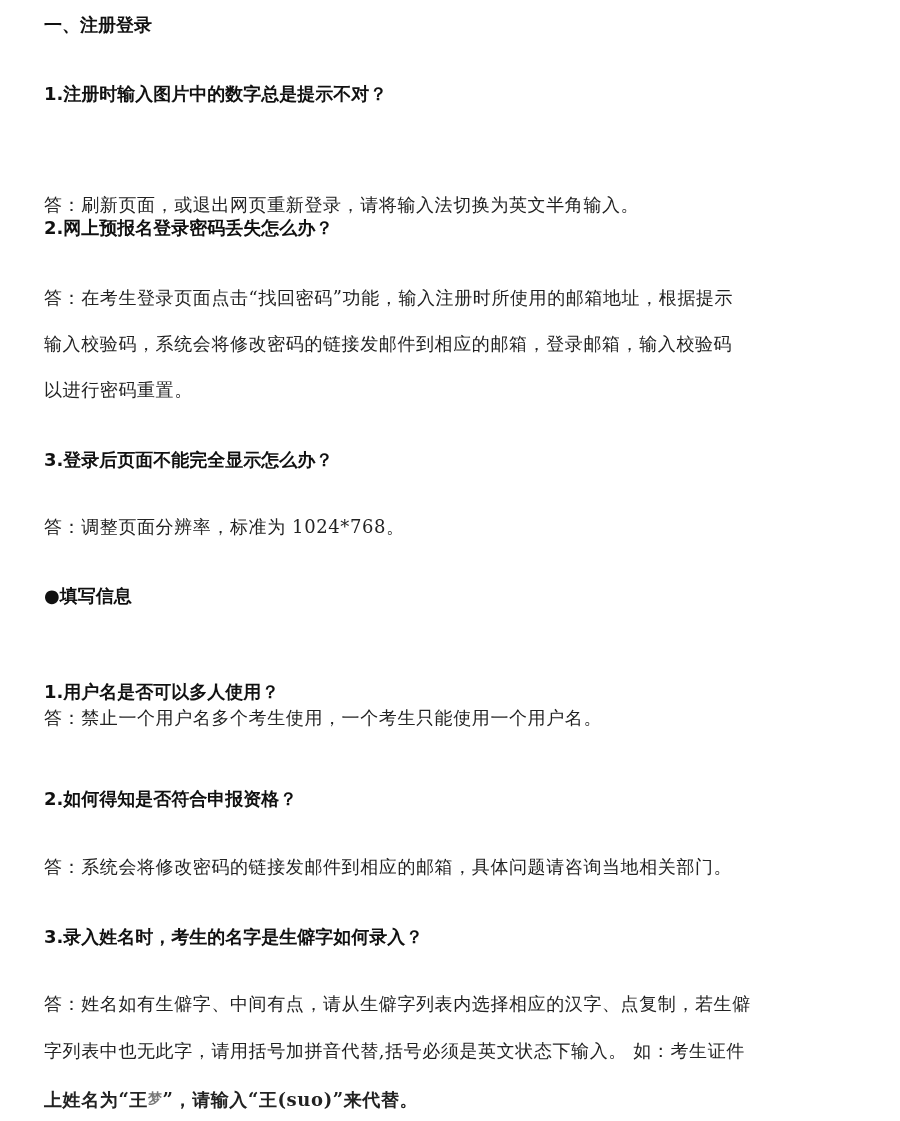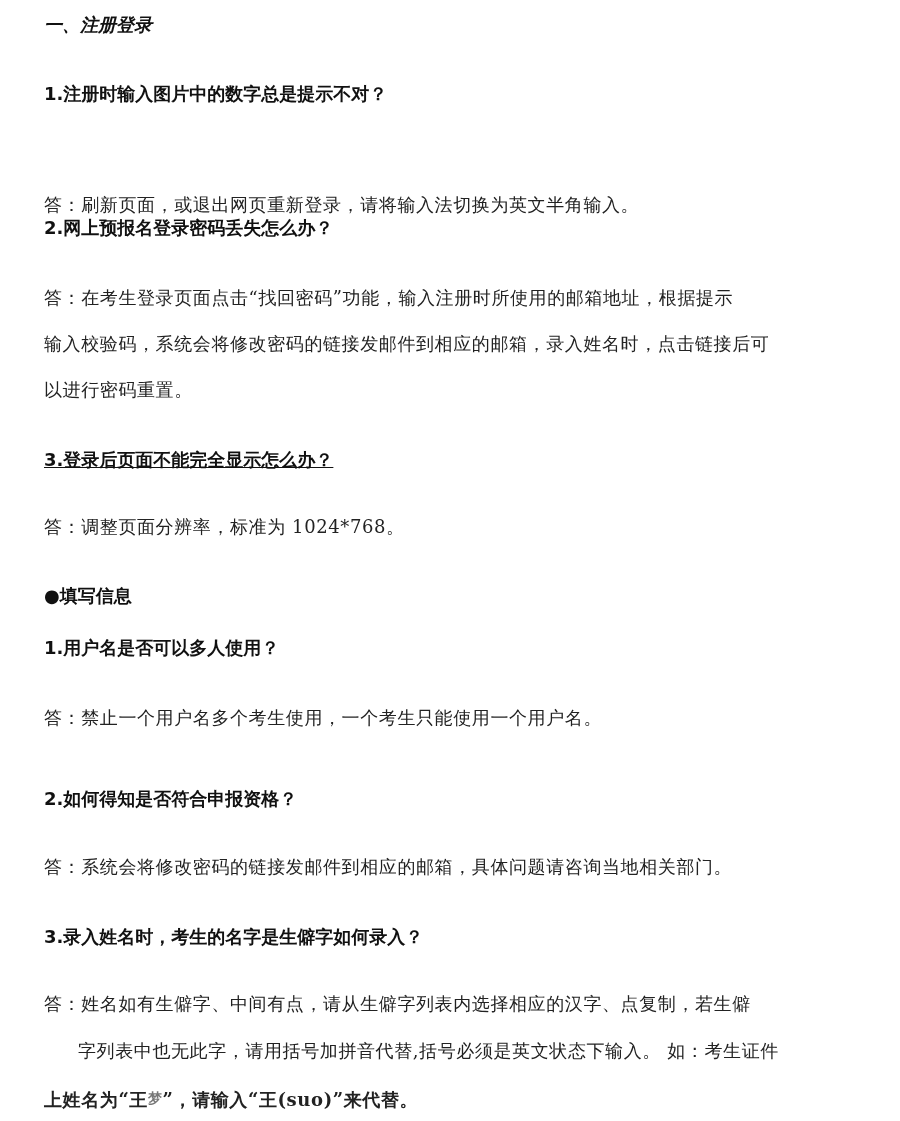--- a/index.html
+++ b/index.html
@@ -35,41 +35,41 @@
       color: #777777;
       font-size: 14px;
       vertical-align: 3px;
     }
   </style>
 </head>
 <body>
 
 <div>
 
-  <div class="line bold" style="top:13px;font-style:italic;">一、注册登录</div>
+  <div class="line bold" style="top:13px;">一、注册登录</div>
 
   <div class="line bold" style="top:82px;">1.注册时输入图片中的数字总是提示不对？</div>
   <div class="line answer" style="top:149px;margin-top:44px;">答：刷新页面，或退出网页重新登录，请将输入法切换为英文半角输入。</div>
 
   <div class="line bold" style="top:216px;">2.网上预报名登录密码丢失怎么办？</div>
   <div class="line answer" style="top:286px;text-align:center;">答：在考生登录页面点击“找回密码”功能，输入注册时所使用的邮箱地址，根据提示</div>
-  <div class="line answer" style="top:332px;">输入校验码，系统会将修改密码的链接发邮件到相应的邮箱，录入姓名时，点击链接后可</div>
+  <div class="line answer" style="top:332px;">输入校验码，系统会将修改密码的链接发邮件到相应的邮箱，登录邮箱，输入校验码</div>
   <div class="line answer" style="top:378px;">以进行密码重置。</div>
 
-  <div class="line bold" style="top:448px;text-decoration:underline;">3.登录后页面不能完全显示怎么办？</div>
+  <div class="line bold" style="top:448px;">3.登录后页面不能完全显示怎么办？</div>
   <div class="line answer" style="top:515px;">答：调整页面分辨率，标准为 1024*768。</div>
 
   <div class="line bold" style="top:584px;">●填写信息</div>
 
-  <div class="line bold" style="top:636px;text-align:center;">1.用户名是否可以多人使用？</div>
+  <div class="line bold" style="top:680px;text-align:center;">1.用户名是否可以多人使用？</div>
   <div class="line answer" style="top:706px;">答：禁止一个用户名多个考生使用，一个考生只能使用一个用户名。</div>
 
   <div class="line bold" style="top:787px;">2.如何得知是否符合申报资格？</div>
   <div class="line answer" style="top:855px;">答：系统会将修改密码的链接发邮件到相应的邮箱，具体问题请咨询当地相关部门。</div>
 
   <div class="line bold" style="top:925px;">3.录入姓名时，考生的名字是生僻字如何录入？</div>
   <div class="line answer" style="top:992px;">答：姓名如有生僻字、中间有点，请从生僻字列表内选择相应的汉字、点复制，若生僻</div>
-  <div class="line answer" style="top:1039px;margin-left:34px;">字列表中也无此字，请用括号加拼音代替,括号必须是英文状态下输入。 如：考生证件</div>
+  <div class="line answer" style="top:1039px;">字列表中也无此字，请用括号加拼音代替,括号必须是英文状态下输入。 如：考生证件</div>
   <div class="line answer" style="top:1086px;font-weight:bold;">
     <span>上姓名为“王</span><span class="rare">梦</span><span>”，请输入“王(suo)”来代替。</span>
   </div>
 
 </div>
 
 </body></html>

